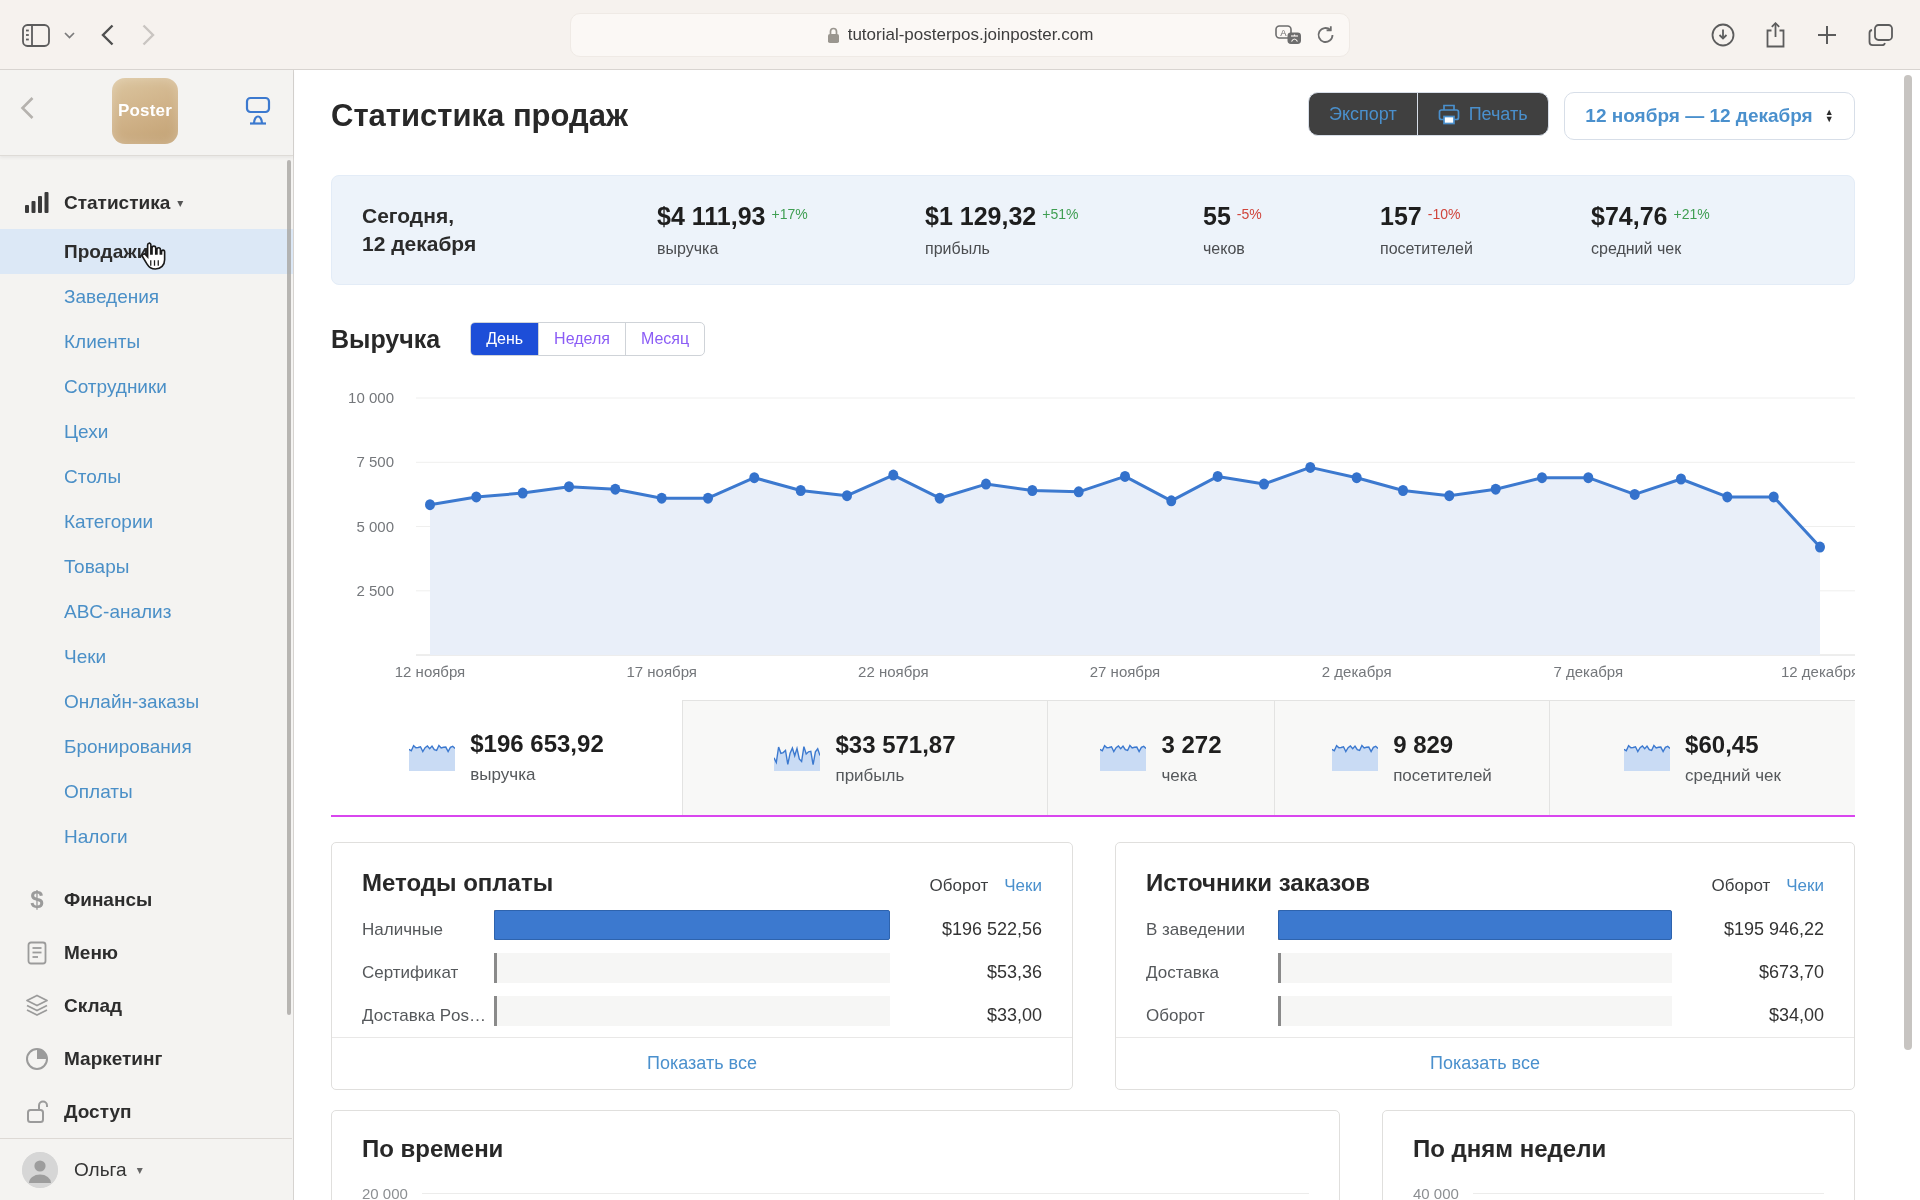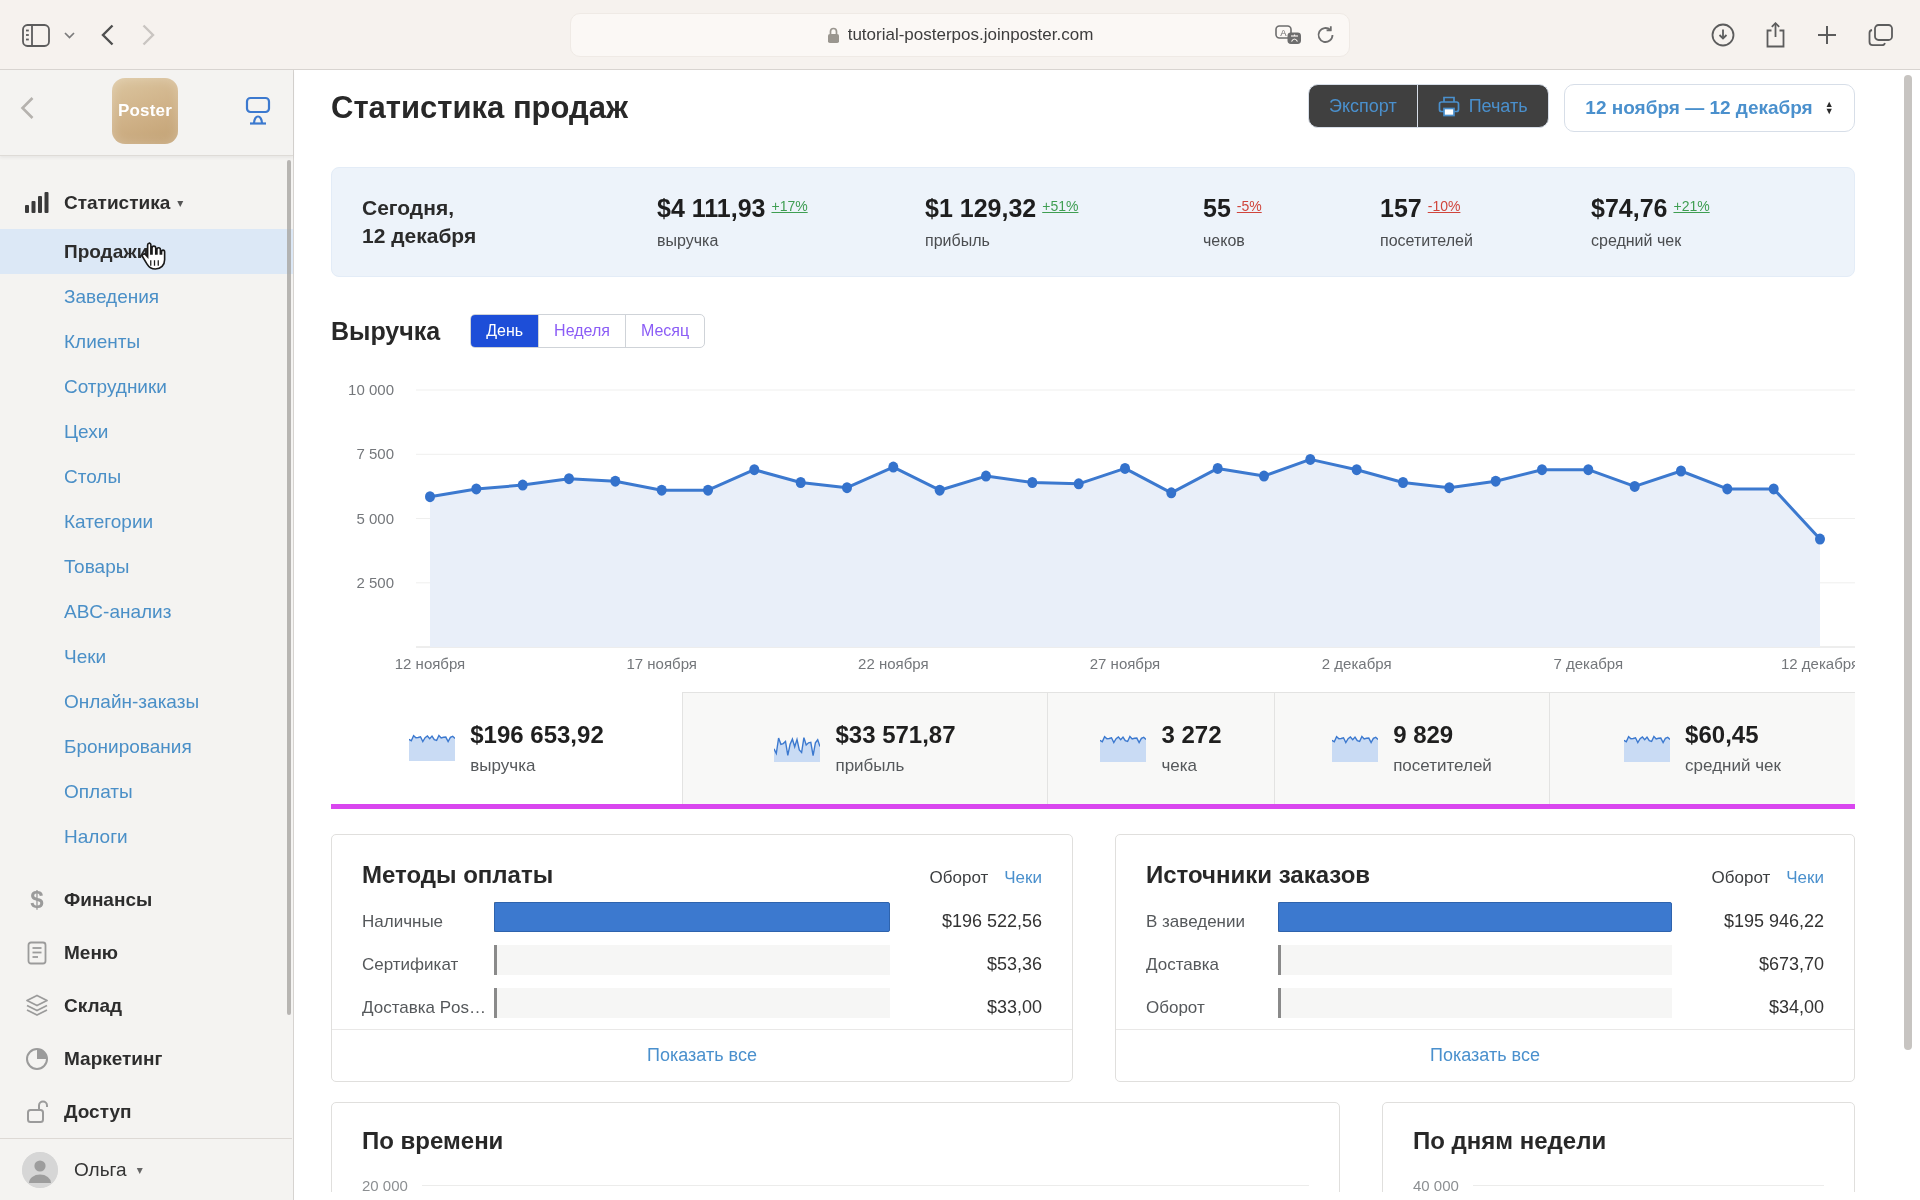--- a/index.html
+++ b/index.html
@@ -41,21 +41,21 @@
   .sb-footer { position:absolute; left:0; right:1px; bottom:0; height:62px; background:#f4f3f1;
     border-top:1px solid #ddd9d5; display:flex; align-items:center; padding-left:22px; gap:16px; }
   .sb-footer .name { font-size:19px; color:#333; }
   .sb-footer .caret { font-size:12px; color:#666; margin-left:-6px; }
   .avatar { width:36px; height:36px; border-radius:50%; background:#d6d6d6; overflow:hidden;
     display:flex; align-items:center; justify-content:center; }
   .sb-scrollbar { position:absolute; right:2px; top:90px; width:4px; height:855px;
     background:#a7a5a2; border-radius:2px; opacity:.8; }
 
   
-  .main { position:absolute; left:295px; top:62px; width:1625px; height:1130px; background:#fff; overflow:hidden; }
+  .main { position:absolute; left:295px; top:70px; width:1625px; height:1130px; background:#fff; overflow:hidden; }
   .page-title { position:absolute; left:36px; top:28px; font-size:31px; font-weight:700; color:#282828; }
 
   .btn-group { position:absolute; left:1013px; top:22px; height:44px; display:flex;
     border:1px solid #d7dee8; border-radius:10px; background:#404040; overflow:hidden; }
   .btn-group .seg { display:flex; align-items:center; justify-content:center; gap:9px;
     padding:0 20px; font-size:18px; color:#4a90cd; cursor:default; }
   .btn-group .seg + .seg { border-left:1px solid #d7dee8; }
 
   .date-select { position:absolute; left:1269px; top:22px; width:291px; height:48px;
     border:1px solid #d7dee8; border-radius:10px; background:#fff;
@@ -64,39 +64,39 @@
   .date-select .arrows { display:flex; flex-direction:column; line-height:7px; font-size:9px; color:#2b2b2b; }
 
   
   .summary { position:absolute; left:36px; top:105px; width:1524px; height:110px;
     background:#edf3fa; border:1px solid #e3ecf7; border-radius:8px;
     display:grid; grid-template-columns:295px 268px 278px 177px 211px 1fr;
     align-items:center; padding:0 30px; }
   .today { font-size:21px; font-weight:700; line-height:28px; color:#2b2b2b; }
   .metric { display:flex; flex-direction:column; gap:9px; }
   .metric .val { font-size:25px; font-weight:700; color:#1e1e1e; }
-  .metric .delta { font-size:14px; font-weight:400; position:relative; top:-6px; margin-left:6px;text-decoration:underline; }
+  .metric .delta { font-size:14px; font-weight:400; position:relative; top:-6px; margin-left:6px; }
   .delta.up { color:#3f9e52; } .delta.down { color:#d0453c; }
   .metric .lab { font-size:16px; color:#4b4d50; font-weight:400; }
 
   
   .rev-head { position:absolute; left:36px; top:252px; display:flex; align-items:center; }
   .rev-head h2 { font-size:25px; font-weight:700; color:#282828; }
   .tabs { display:flex; margin-left:30px; border:1px solid #cfd3d8; border-radius:5px; overflow:hidden; background:#fff; }
   .tab { padding:7px 15px; font-size:16px; color:#8b5cf6; border-left:1px solid #cfd3d8; cursor:default; }
   .tab:first-child { border-left:none; }
   .tab.active { background:#1d4ed8; color:#fff; }
 
   .chart-wrap { position:absolute; left:36px; top:315px; width:1524px; height:300px; }
   .chart-wrap svg { display:block; }
   .tick { font-size:15px; fill:#74777b; font-family:"Liberation Sans",sans-serif; }
 
   
   .totals { position:absolute; left:36px; top:630px; width:1524px; height:117px;
-    display:grid; grid-template-columns:351px 365px 227px 275px 306px; border-bottom:5px solid #d946ef; }
+    display:grid; grid-template-columns:351px 365px 227px 275px 306px; border-bottom:2px solid #d946ef; }
   .tcell { display:flex; align-items:center; justify-content:center; gap:15px; background:#f8f8f7;
     border-top:1px solid #e3e3e2; border-left:1px solid #e3e3e2; cursor:default; }
   .tcell.selected { background:#fff; border-top:none; border-left:none; }
   .tcell .vcol { display:flex; flex-direction:column; align-items:flex-start; gap:7px; }
   .tcell .tv { font-size:24px; font-weight:700; color:#1f1f1f; }
   .tcell .tl { font-size:17px; color:#55585b; }
 
   
   .card { position:absolute; top:772px; height:248px; background:#fff;
     border:1px solid #e0dfdd; border-radius:5px; display:flex; flex-direction:column; }

